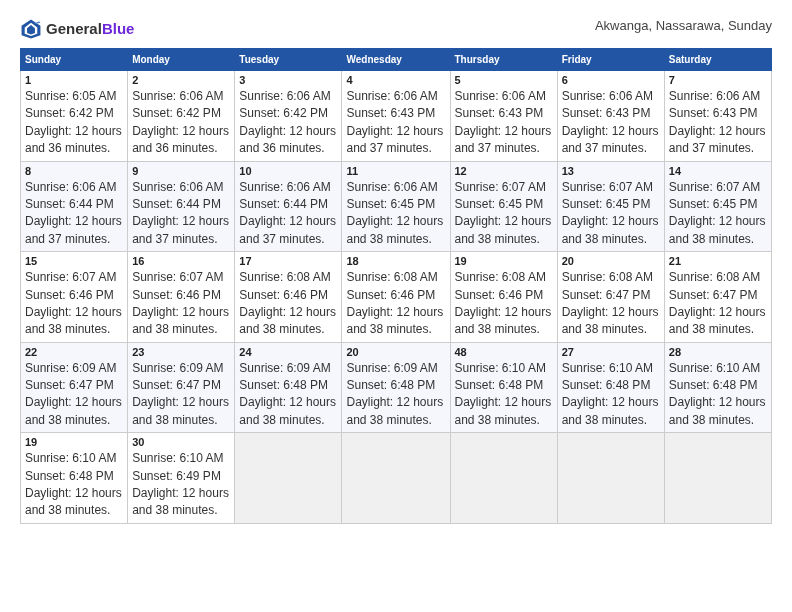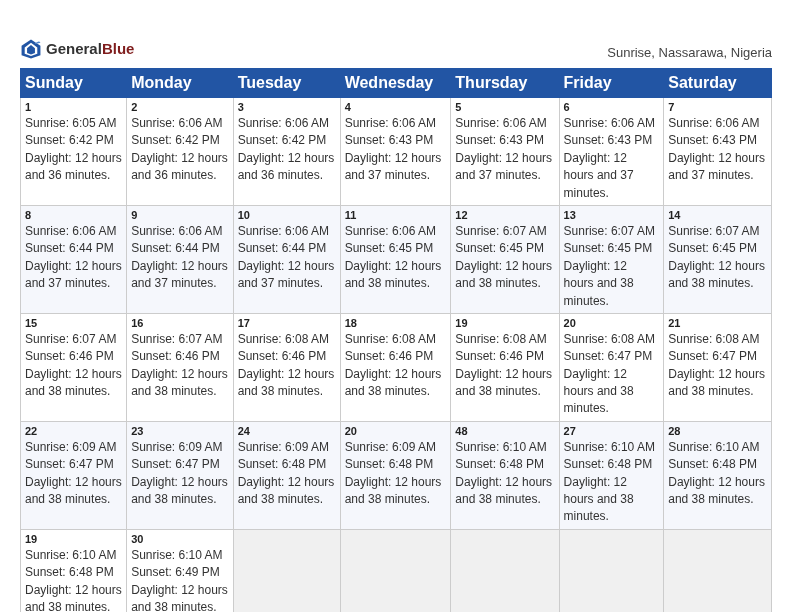--- a/index.html
+++ b/index.html
@@ -12,39 +12,38 @@
     }
     .page {
       width: 792px;
       height: 612px;
       padding: 18px 20px 10px 20px;
       background: #fff;
     }
     .header {
       display: flex;
       justify-content: space-between;
-      align-items: flex-end;
+      align-items: flex-start;
       margin-bottom: 8px;
-      margin-top: 20px;
     }
     .logo {
       display: flex;
       align-items: center;
       gap: 4px;
     }
     .logo-text-general {
       font-size: 15px;
       font-weight: bold;
       color: #333;
       line-height: 1.1;
     }
     .logo-text-blue {
       font-size: 15px;
       font-weight: bold;
-      color: #7f1d1d;
+      color: #6d28d9;
       line-height: 1.1;
     }
     .logo-icon {
       width: 22px;
       height: 22px;
     }
     .title-block {
       text-align: right;
     }
     .calendar-title {
@@ -59,21 +58,21 @@
     }
     .calendar-table {
       width: 100%;
       border-collapse: collapse;
       font-size: 9px;
     }
     .calendar-table th {
       background: #2255a4;
       color: #fff;
       padding: 5px 4px;
-      font-size: 16px;
+      font-size: 10px;
       font-weight: bold;
       text-align: left;
       border: 1px solid #2255a4;
     }
     .calendar-table td {
       border: 1px solid #ccc;
       padding: 3px 4px;
       vertical-align: top;
       height: 72px;
       width: 113px;
@@ -111,21 +110,21 @@
         <path d="M18 8 Q24 2 26 6" fill="#5588cc" stroke="none"></path>
       </svg>
       <div>
         <div style="display:flex; gap:0;">
           <span class="logo-text-general">General</span>
             <span class="logo-text-blue">Blue</span>
         </div>
       </div>
     </div>
     <div class="title-block">
-      <div class="calendar-subtitle">Sunrise, Nassarawa, Nigeria</div>
+      <div class="calendar-subtitle">Akwanga, Nassarawa, Sunday</div>
     </div>
   </div>
 
   <table class="calendar-table">
     <thead>
       <tr>
         <th>Sunday</th>
         <th>Monday</th>
         <th>Tuesday</th>
         <th>Wednesday</th>

